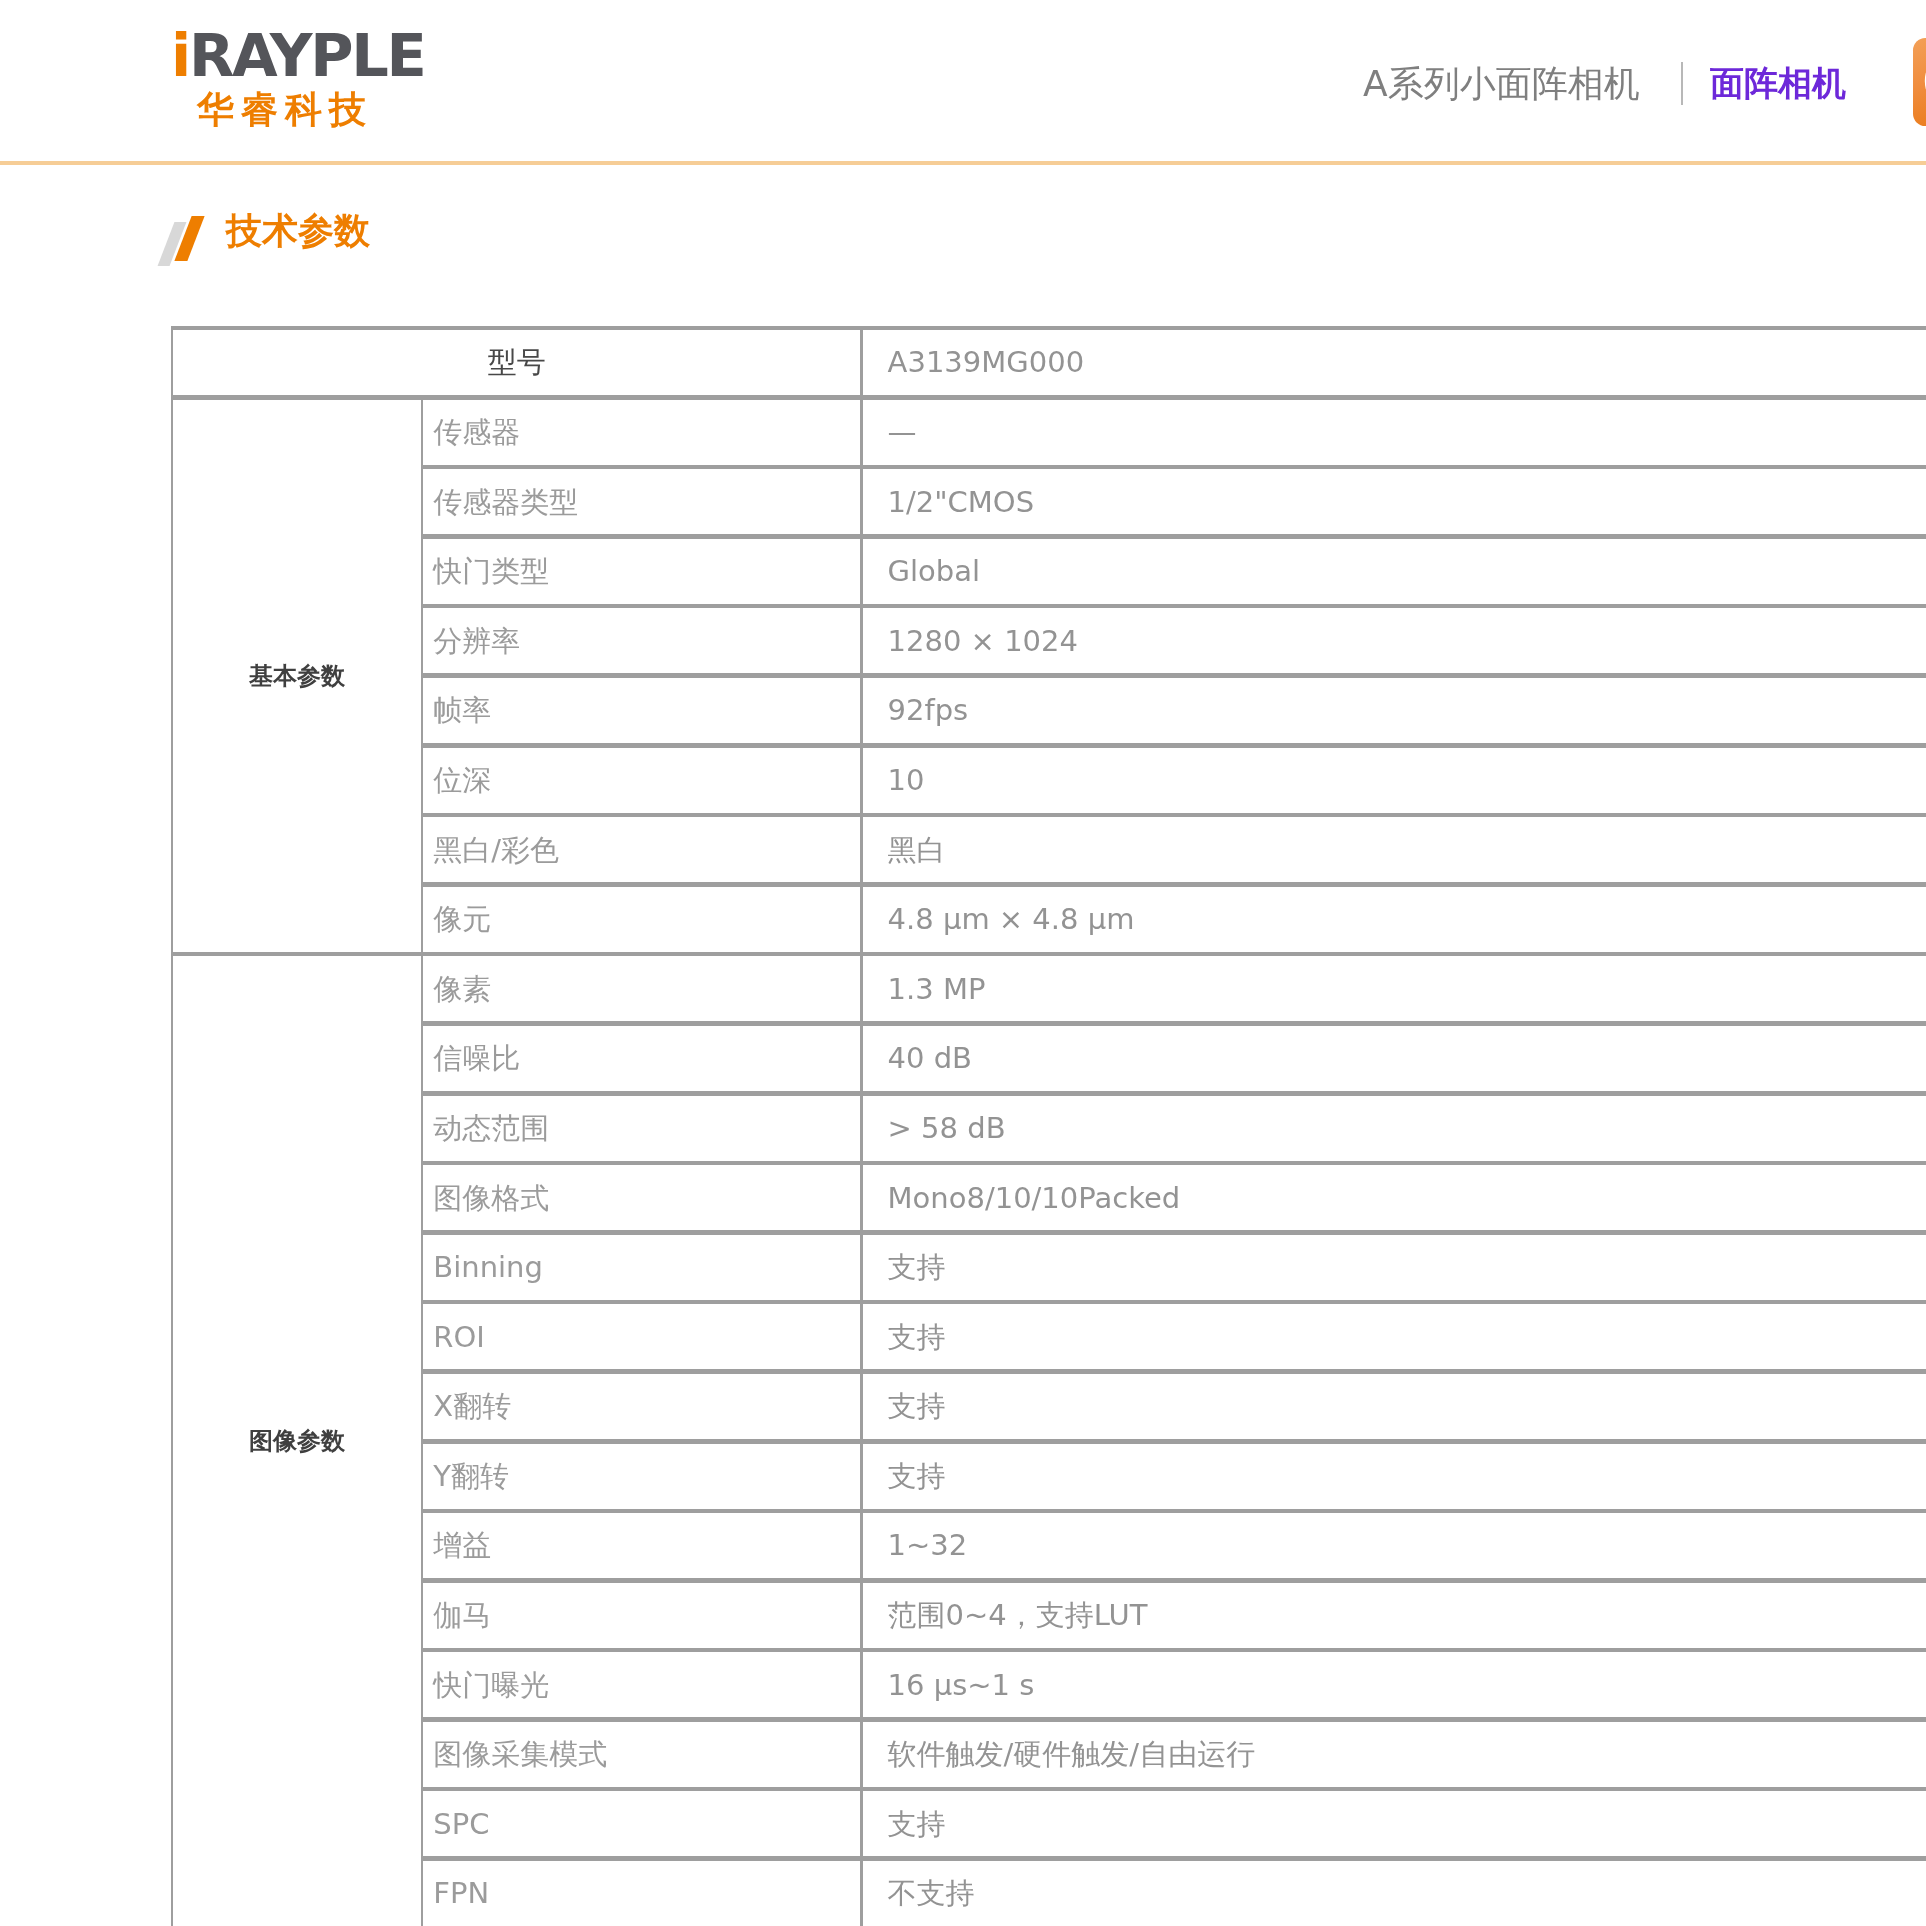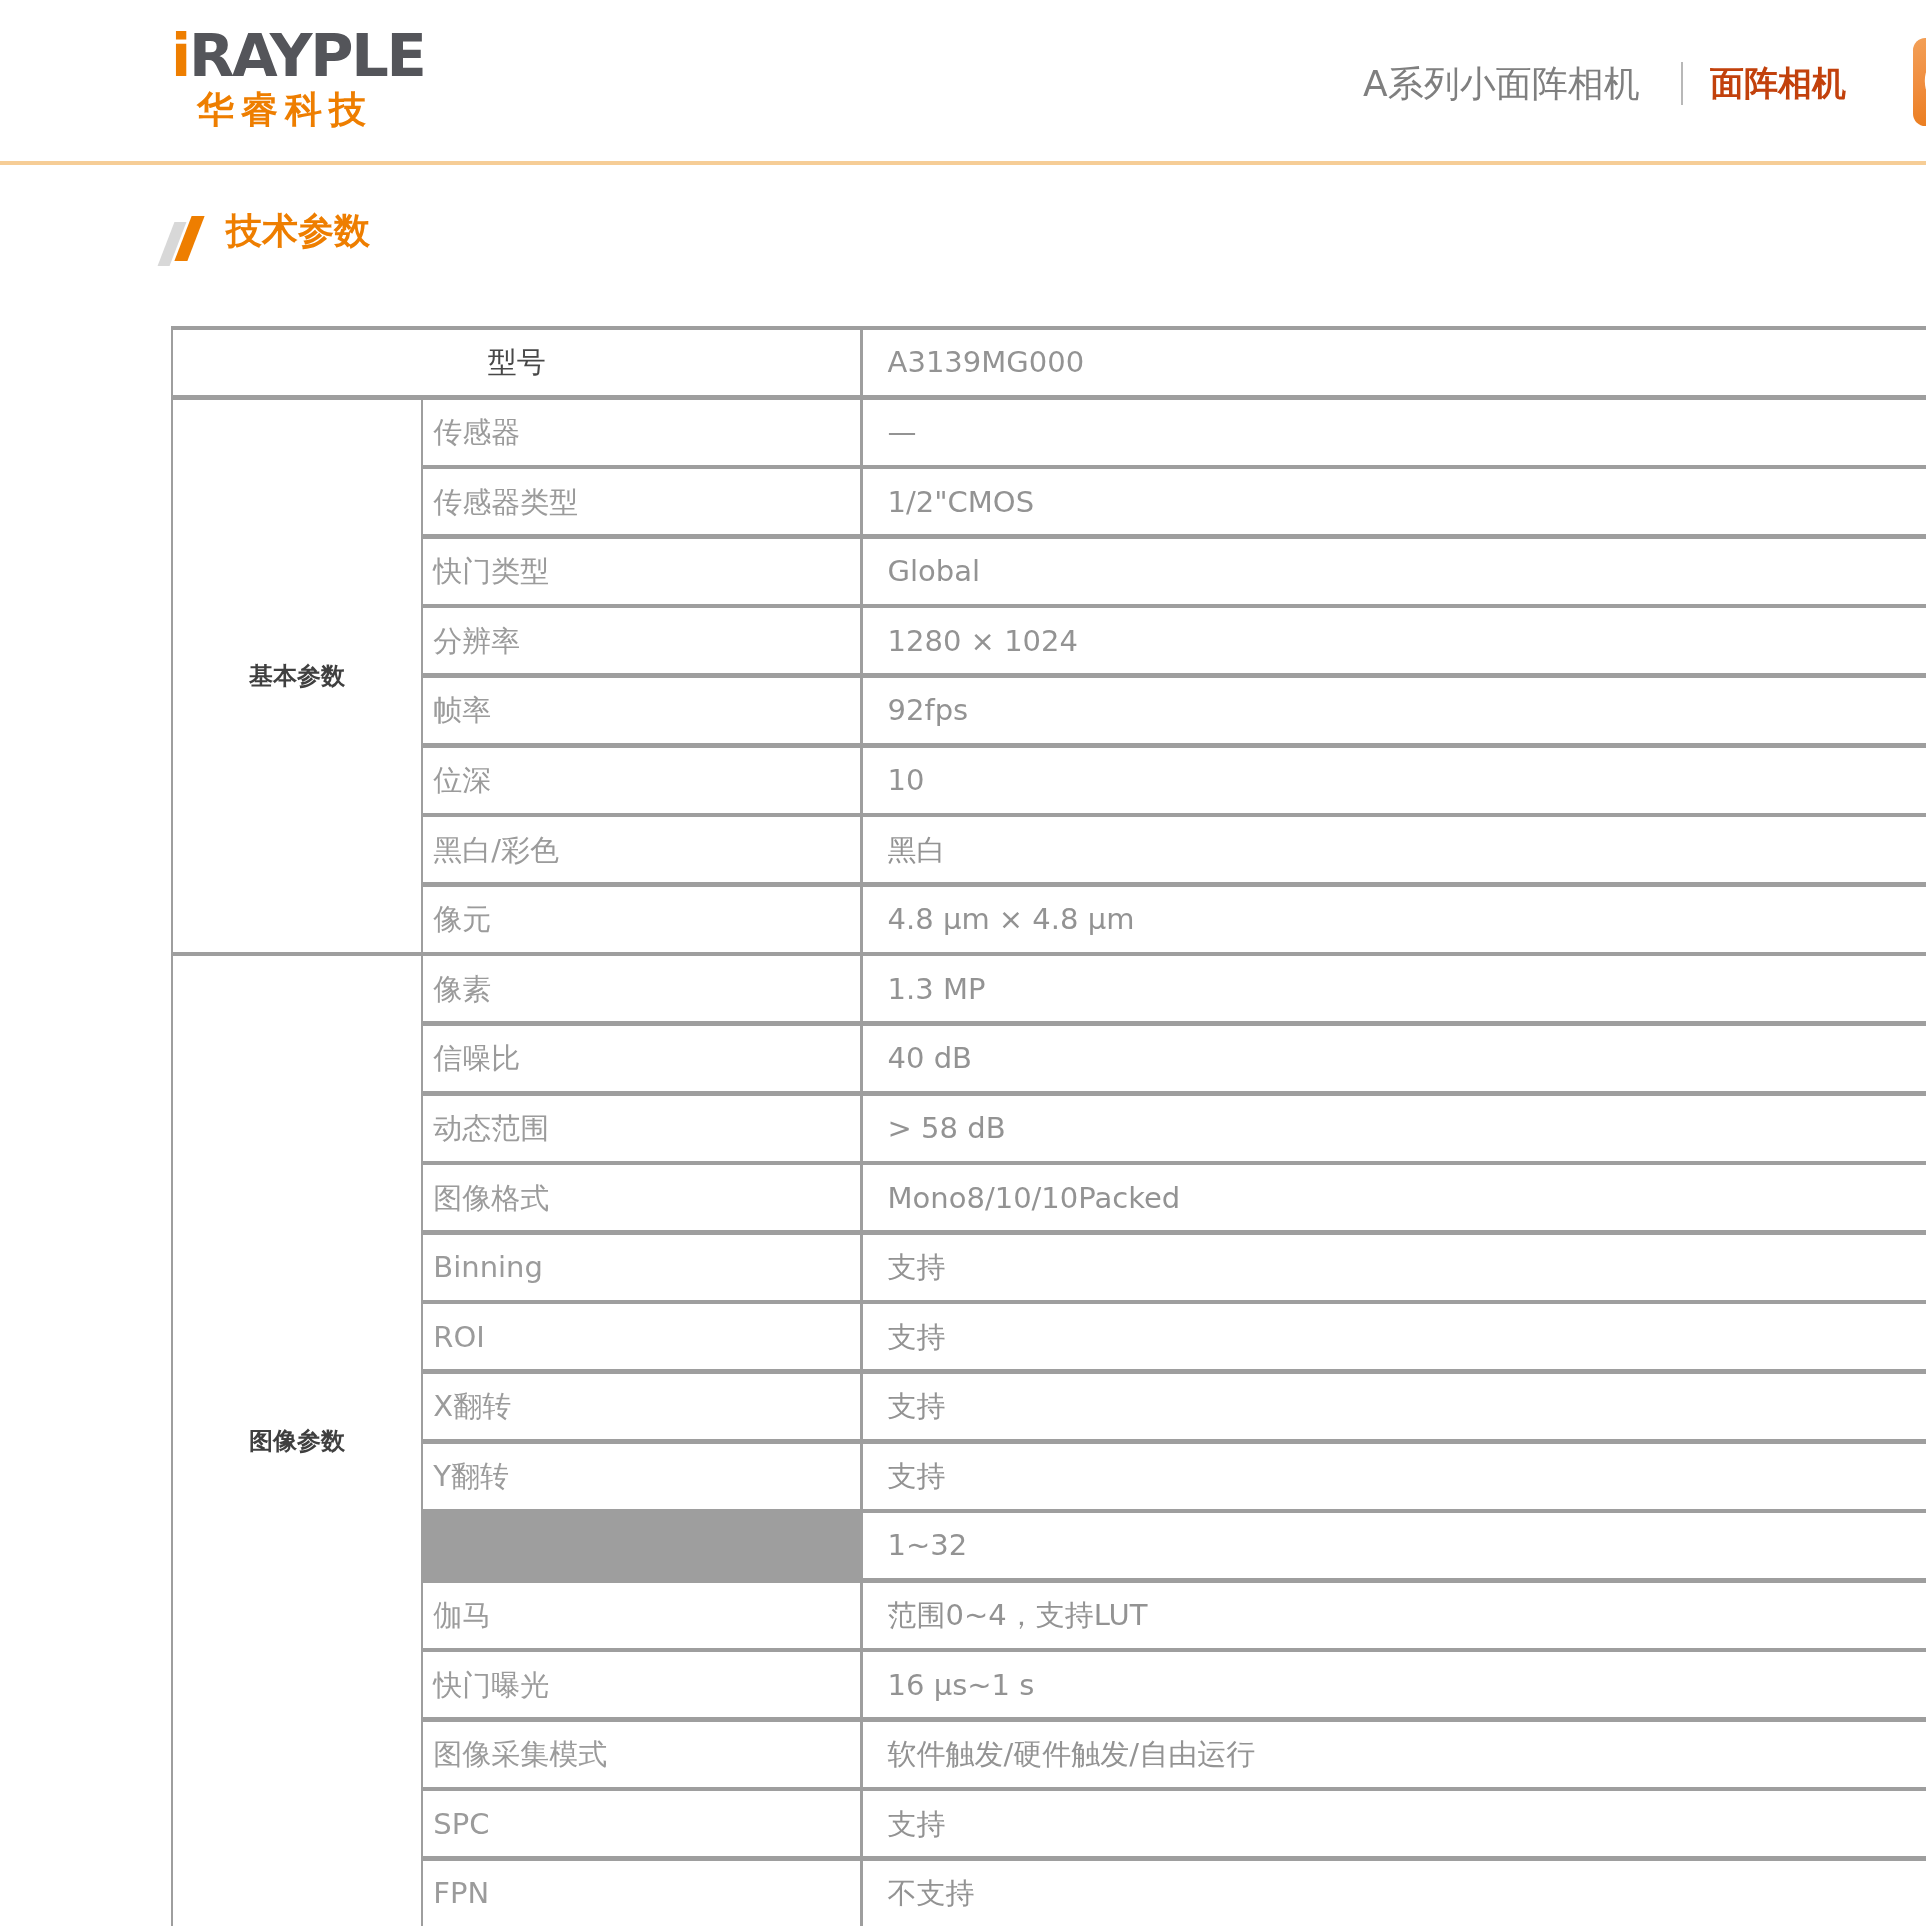--- a/index.html
+++ b/index.html
@@ -25,21 +25,21 @@
   .header-doc-title{
     position:absolute;left:1363px;top:66px;
     font-size:36px;font-weight:500;color:#7F7F7F;line-height:1;
   }
   .header-divider{
     position:absolute;left:1681px;top:62px;width:2.3px;height:43px;
     background:#B8B8B8;
   }
   .header-doc-category{
     position:absolute;left:1710px;top:66px;
-    font-size:34px;font-weight:700;color:#c2410c;line-height:1;
+    font-size:34px;font-weight:700;color:#6d28d9;line-height:1;
   }
   .page-badge{
     position:absolute;left:1913px;top:38px;width:87px;height:88px;
     border-radius:12.3px;
     background:linear-gradient(160deg,#F3A057 0%,#F08D3E 42%,#EC8126 70%,#E87614 100%);
     display:flex;align-items:center;justify-content:center;
   }
   .page-badge span{
     color:#ffffff;font-size:49px;font-weight:700;line-height:1;
   }
@@ -219,20 +219,23 @@
       </div>
       <div class="cell value">
         <span>支持</span>
       </div>
       <div class="cell param">
         <span>Y翻转</span>
       </div>
       <div class="cell value">
         <span>支持</span>
       </div>
+      <div class="cell param">
+        <span>增益</span>
+      </div>
       <div class="cell value">
         <span>1~32</span>
       </div>
       <div class="cell param">
         <span>伽马</span>
       </div>
       <div class="cell value">
         <span>范围0~4，支持LUT</span>
       </div>
       <div class="cell param">

